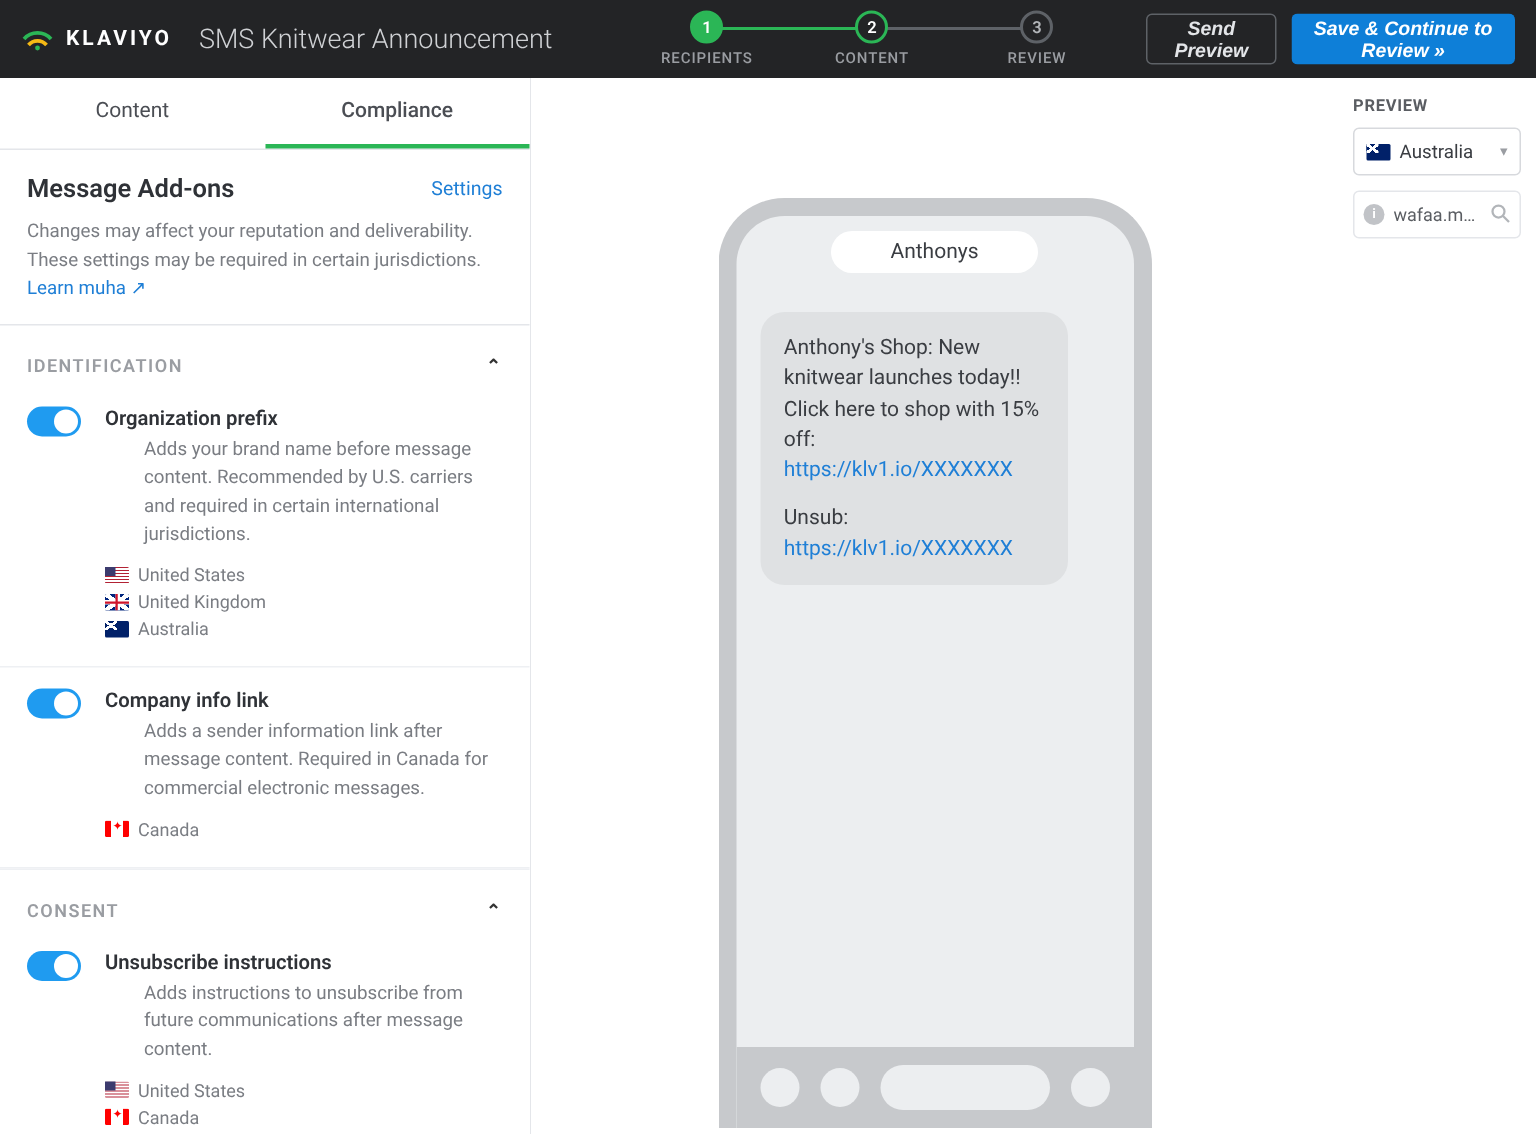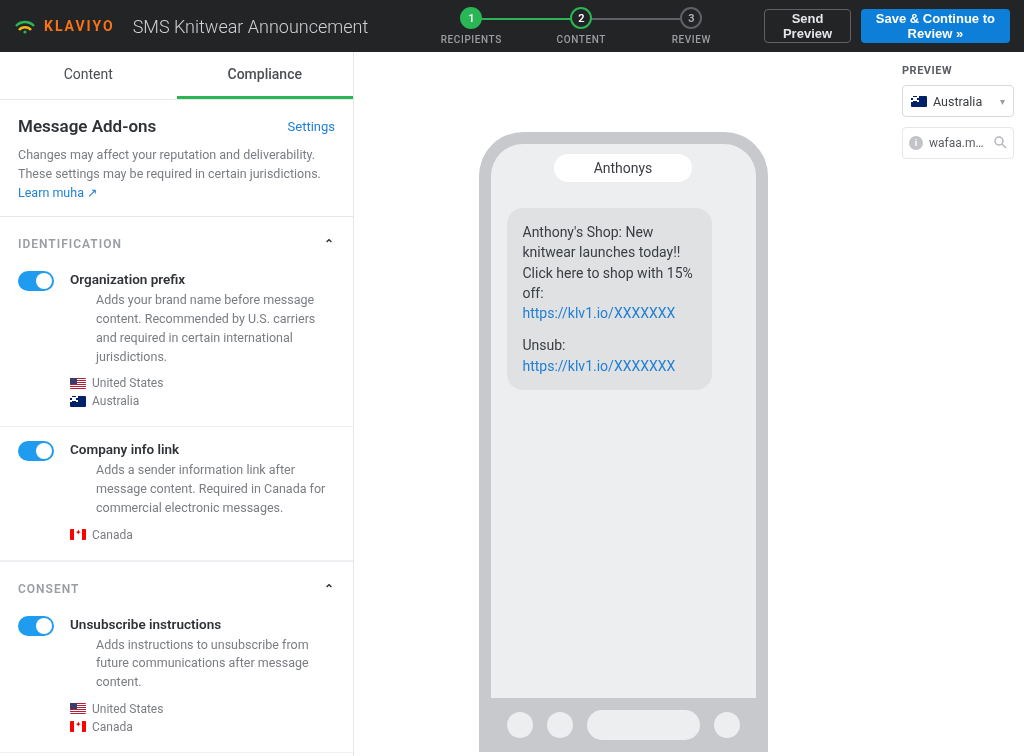--- a/index.html
+++ b/index.html
@@ -1,32 +1,32 @@
 <!DOCTYPE html>
 <html><head>
 <meta charset="utf-8">
 <style>
 * { box-sizing: border-box; margin: 0; padding: 0; }
 body { font-family: -apple-system, BlinkMacSystemFont, "Segoe UI", Roboto, Helvetica, Arial, sans-serif; font-size: 13px; color: #3a3d42; background: #fff; width: 1024px; height: 756px; overflow: hidden; }
 
 
 .topbar { height: 52px; background: #232426; display: flex; align-items: center; padding: 0 14px; gap: 18px; }
-.logo { display: flex; align-items: flex-end; gap: 8px; color: #f97316; font-weight: 700; letter-spacing: 2px; font-size: 14px; }
+.logo { display: flex; align-items: flex-end; gap: 8px; color: #ffffff; font-weight: 700; letter-spacing: 2px; font-size: 14px; }
 .logo-icon svg { display: block; }
 .campaign-name { color: #cfd1d4; font-size: 18px; font-weight: 300; white-space: nowrap; }
 .stepper { display: flex; align-items: center; margin-left: 30px; }
 .step { display: flex; flex-direction: column; align-items: center; position: relative; width: 110px; }
 .step-circle { width: 22px; height: 22px; border-radius: 50%; border: 2px solid #5e6267; color: #b2b5b9; display: flex; align-items: center; justify-content: center; font-size: 11px; font-weight: 600; background: #232426; z-index: 2; }
 .step.done .step-circle { background: #2bb656; border-color: #2bb656; color: #fff; }
 .step.active .step-circle { border-color: #2bb656; color: #fff; }
 .step-label { color: #9a9da2; font-size: 10px; letter-spacing: 0.6px; margin-top: 5px; font-weight: 500; }
 .step-connector { position: absolute; top: 11px; left: 50%; height: 2px; width: 110px; background: #5e6267; z-index: 1; }
 .step.done .step-connector { background: #2bb656; }
 .topbar-actions { margin-left: auto; display: flex; gap: 10px; }
-.btn { height: 34px; padding: 0 14px; border-radius: 4px; font-size: 13px; font-weight: 600; cursor: pointer; display: flex; align-items: center; border: 1px solid transparent; }
+.btn { height: 34px; padding: 0 14px; border-radius: 4px; font-size: 13px; font-weight: 600; cursor: pointer; display: flex; align-items: center; border: 1px solid transparent; font-style: italic; }
 .btn-outline { background: transparent; border: 1px solid #5e6267; color: #e3e5e8; }
 .btn-primary { background: #0e7fd8; color: #fff; }
 
 
 .body { display: flex; height: 704px; }
 .sidebar { width: 354px; border-right: 1px solid #e4e6ea; background: #fff; overflow-y: auto; }
 .center { flex: 1; background: #fff; display: flex; justify-content: center; padding-top: 80px; }
 .rightcol { width: 132px; padding: 12px 10px; }
 
 
@@ -159,20 +159,24 @@
         </div>
       <div class="addon-body">
         <div class="addon-title">Organization prefix</div>
         <div class="addon-desc">Adds your brand name before message content. Recommended by U.S. carriers and required in certain international jurisdictions.</div>
         <div class="country-list">
           <div class="country">
               <span class="flag flag-us"></span>
               <span>United States</span>
             </div>
           <div class="country">
+              <span class="flag flag-uk"></span>
+              <span>United Kingdom</span>
+            </div>
+          <div class="country">
               <span class="flag flag-au"></span>
               <span>Australia</span>
             </div>
         </div>
       </div>
     </div>
 
     <div class="addon-item">
       <div class="toggle on">
           <div class="knob"></div>

